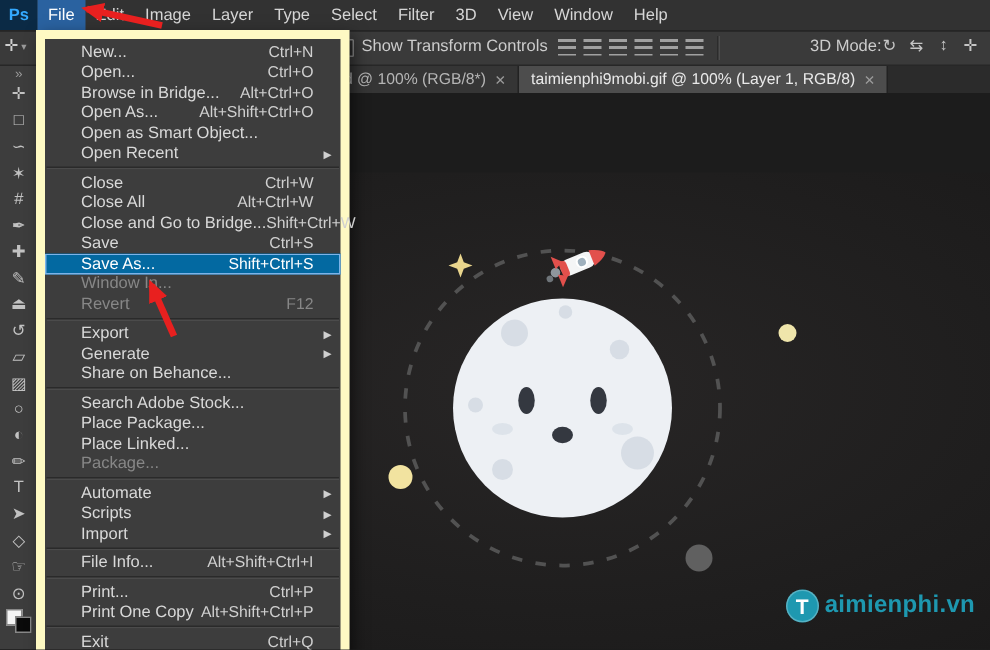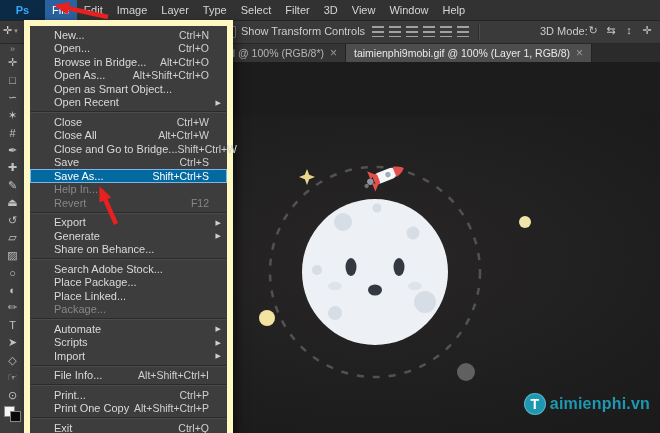--- a/index.html
+++ b/index.html
@@ -4,21 +4,21 @@
 <style>
   html,body{margin:0;padding:0;}
   body{
     width:660px;height:433px;position:relative;overflow:hidden;
     background:#1d1d1d;font-family:"Liberation Sans",sans-serif;
     -webkit-font-smoothing:antialiased;user-select:none;
   }
   
   .menubar{position:absolute;left:0;top:0;right:0;height:20px;background:#323232;
     border-bottom:1px solid #252525;display:flex;align-items:stretch;z-index:6;}
-  .ps-logo{width:45px;display:flex;align-items:center;justify-content:center;
+  .ps-logo{width:25px;display:flex;align-items:center;justify-content:center;
     background:#0b2a45;color:#34a9ff;font-weight:bold;font-size:11px;}
   .mb-items{display:flex;}
   .mb-item{padding:0 7px;display:flex;align-items:center;font-size:11px;color:#d6d6d6;cursor:default;}
   .mb-active{background:#2a62a0;color:#ffffff;}
   
   .options-bar{position:absolute;top:21px;left:0;right:0;height:22px;background:#3a3a3a;
     border-bottom:1px solid #272727;z-index:4;font-size:11px;color:#cccccc;}
   .opt-tool{position:absolute;left:3px;top:3px;color:#cfcfcf;font-size:11px;display:flex;align-items:center;gap:2px;}
   .opt-tool .caret{font-size:7px;color:#9a9a9a;}
   .opt-check{position:absolute;left:224px;top:5px;width:10px;height:10px;background:#2d2d2d;border:1px solid #8a8a8a;border-radius:1px;}
@@ -240,21 +240,21 @@
         </div>
         <div class="menu-item">
           <span class="mi-label">Save</span>
           <span class="mi-shortcut">Ctrl+S</span>
         </div>
         <div class="menu-item hl">
           <span class="mi-label">Save As...</span>
           <span class="mi-shortcut">Shift+Ctrl+S</span>
         </div>
         <div class="menu-item dis">
-          <span class="mi-label">Help In...</span>
+          <span class="mi-label">Window In...</span>
           <span class="mi-shortcut"></span>
         </div>
         <div class="menu-item dis">
           <span class="mi-label">Revert</span>
           <span class="mi-shortcut">F12</span>
         </div>
         <div class="menu-sep"></div>
         <div class="menu-item">
           <span class="mi-label">Export</span>
           <span class="mi-shortcut"></span>

